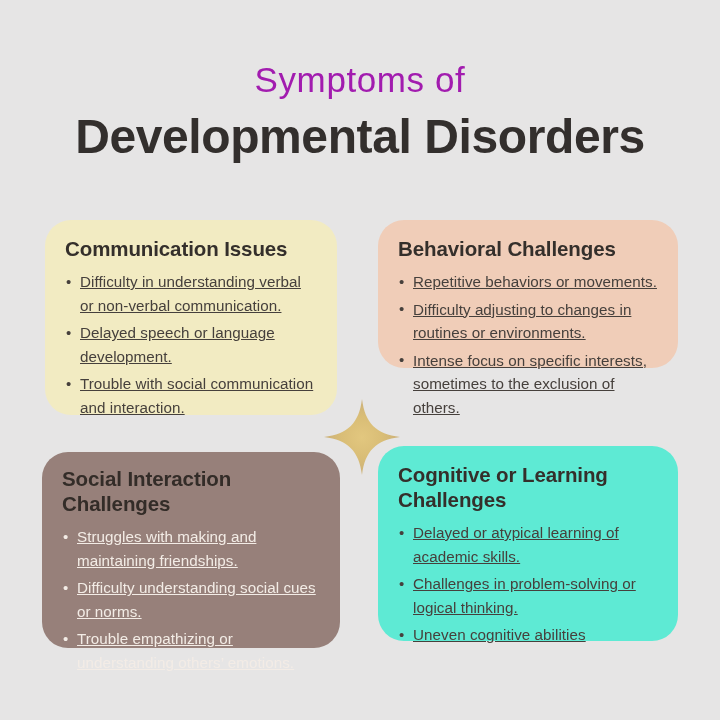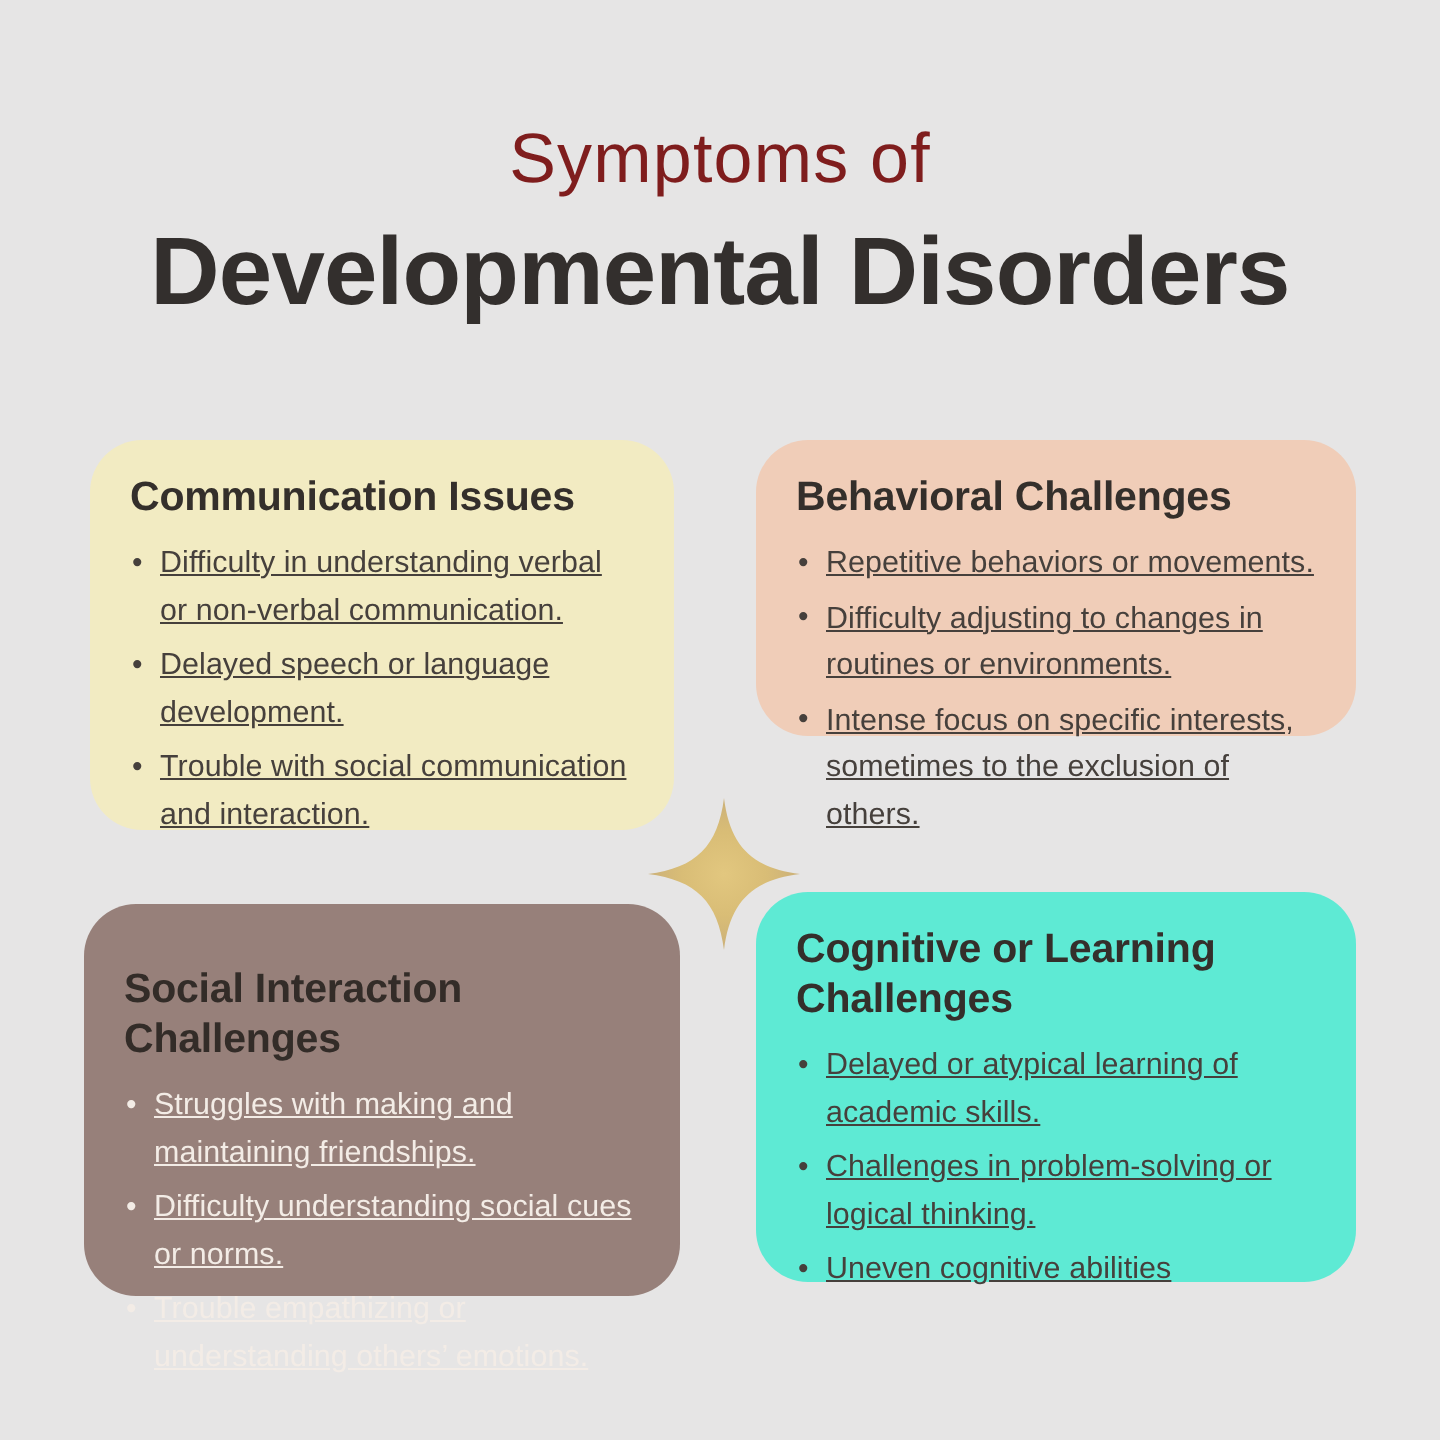--- a/index.html
+++ b/index.html
@@ -28,21 +28,21 @@
     position: absolute;
     top: 62px;
     left: 0;
     width: 720px;
     text-align: center;
   }
   .title-eyebrow {
     font-size: 35px;
     font-weight: 300;
     letter-spacing: 0.6px;
-    color: #7f1d1d;
+    color: #a21caf;
     line-height: 1.05;
   }
   .title-main {
     font-size: 48px;
     font-weight: 700;
     letter-spacing: -0.4px;
     color: #332f2d;
     line-height: 1.15;
     margin-top: 10px;
   }
@@ -97,21 +97,21 @@
   #card-behavioral {
     left: 378px;  top: 220px;
     width: 300px; height: 148px;
     background: #f0cdb8;
   }
   
   #card-social {
     left: 42px;   top: 452px;
     width: 298px; height: 196px;
     background: #97807a;
-    padding-top: 30px;
+    padding-top: 14px;
   }
   #card-social .card-title { color: #332c28; }
   #card-social .card-list li { color: #f3ece6; }
 
   
   #card-cognitive {
     left: 378px;  top: 446px;
     width: 300px; height: 195px;
     background: #5eead4;
   }

